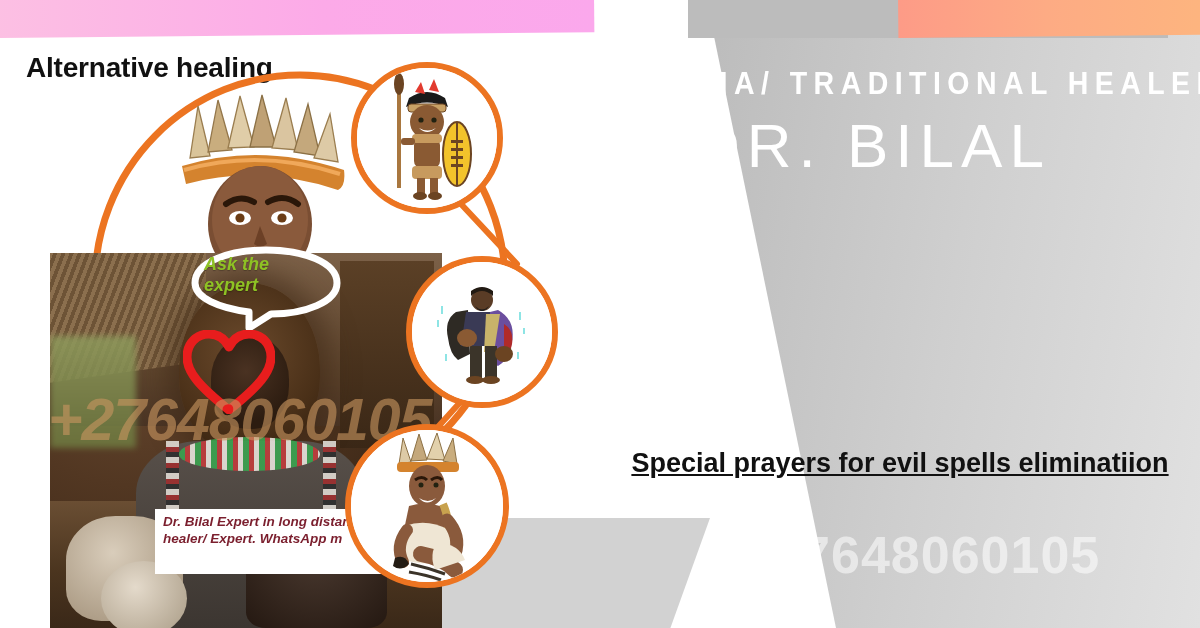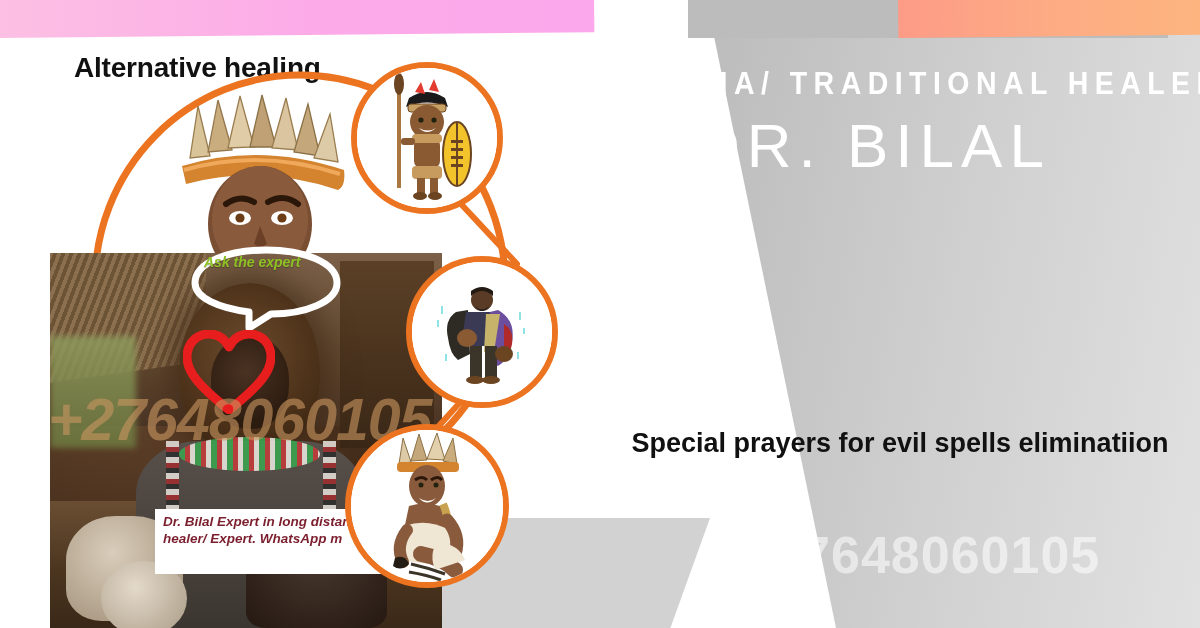--- a/index.html
+++ b/index.html
@@ -121,21 +121,21 @@
   .heart-overlay {
     position:absolute; left:183px; top:330px; width:92px; height:84px;
   }
 
   
   .bubble {
     position:absolute; left:191px; top:246px; width:150px; height:84px;
   }
   .bubble-text {
     position:absolute; left:204px; top:254px; width:110px;
-    color:#8ec224; font-style:italic; font-weight:bold; font-size:14px;
+    color:#8ec224; font-style:italic; font-weight:bold; font-size:18px;
     line-height:1.18; text-shadow:0 1px 1px rgba(0,0,0,.25);
   }
 
   
   .wm-photo {
     position:absolute; left:48px; top:386px; width:420px;
     font-size:59px; font-style:italic; font-weight:bold;
     color:rgba(198,148,96,.62);
     letter-spacing:-1px; white-space:nowrap;
   }
@@ -147,21 +147,21 @@
     overflow:hidden;
   }
   .caption-box p {
     font-size:13.5px; font-style:italic; font-weight:bold;
     color:#7b1f2e; line-height:1.29; white-space:nowrap;
   }
 
   
   .alt-heading {
     position:absolute; left:26px; top:52px;
-    font-size:28px; font-weight:bold; color:#111; letter-spacing:-.2px;margin-left:48px;
+    font-size:28px; font-weight:bold; color:#111; letter-spacing:-.2px;
   }
 
   
   .big-arc { position:absolute; left:90px; top:68px; width:420px; height:430px; }
 
   
   .healer { position:absolute; left:148px; top:92px; width:236px; height:215px; }
 
   
   .circ {
@@ -185,23 +185,23 @@
     font-size:62px; font-weight:normal; color:#ffffff; letter-spacing:7px;
     white-space:nowrap;
     margin-left:24px;
   }
   .red-body {
     position:absolute; left:546px; top:216px; width:630px;
     font-size:31.5px; font-weight:bold; color:#f93a2b;
     text-align:center; line-height:1.33;
   }
   .black-body {
-    position:absolute; left:620px; top:426px; width:560px;
+    position:absolute; left:620px; top:446px; width:560px;
     font-size:27px; font-weight:bold; color:#111;
-    text-align:center; line-height:1.32;
+    text-align:center; line-height:1.32;text-decoration:underline;
   }
   .wm-right {
     position:absolute; left:660px; top:525px; width:520px;
     font-size:52px; font-weight:bold; color:rgba(255,255,255,.55);
     text-align:center; letter-spacing:1px; white-space:nowrap;
   }
 </style>
 </head>
 <body>
 

